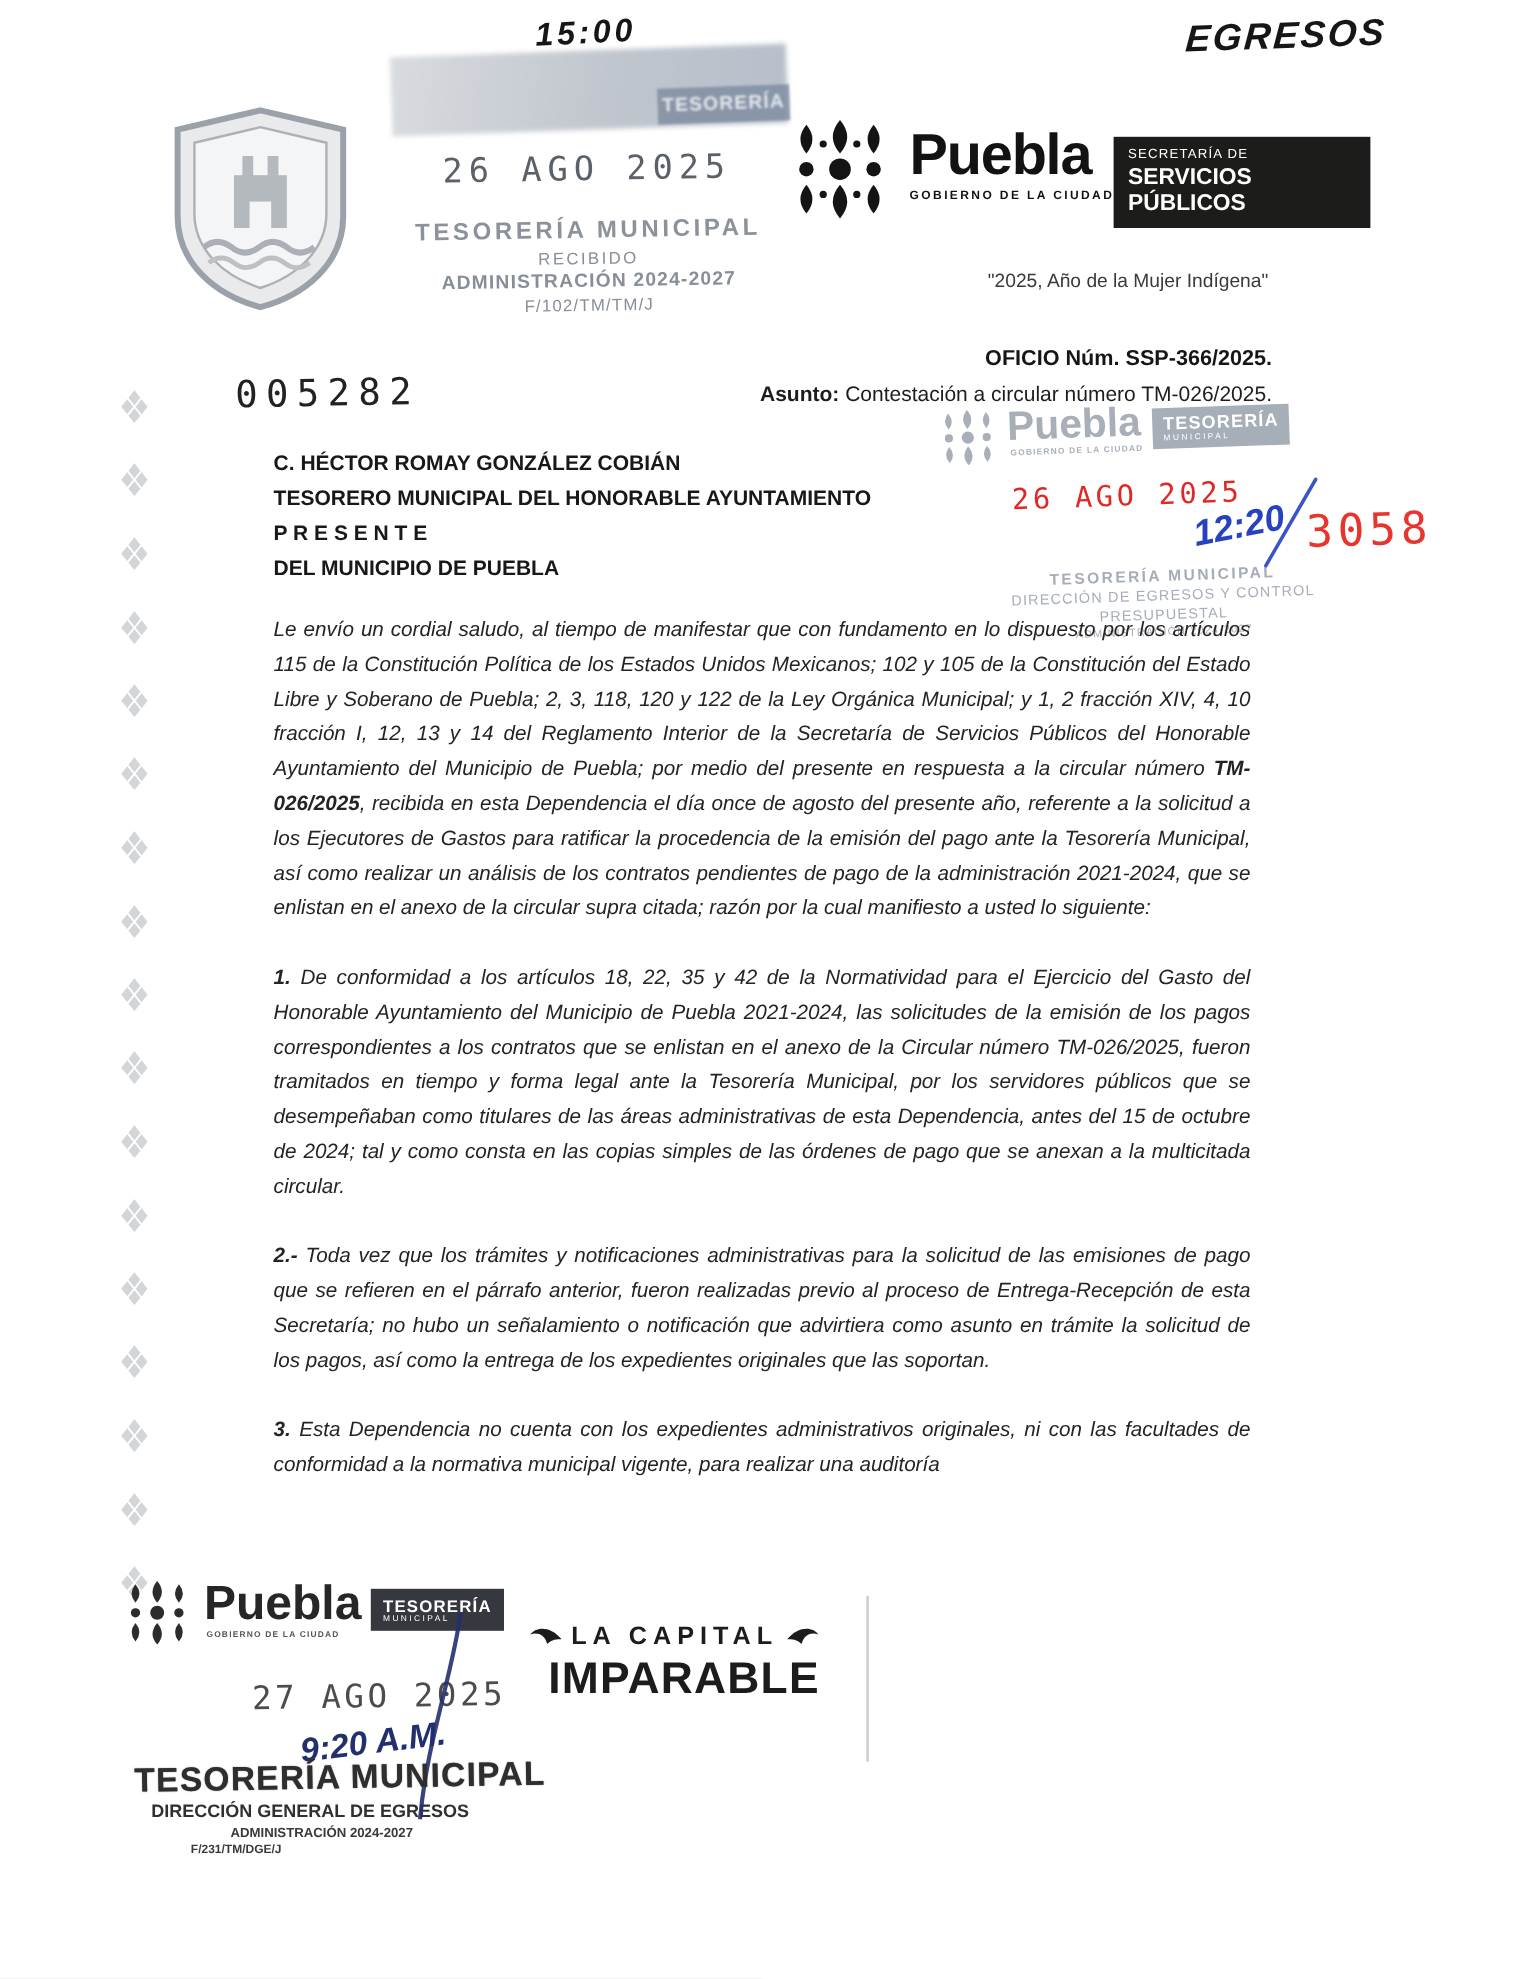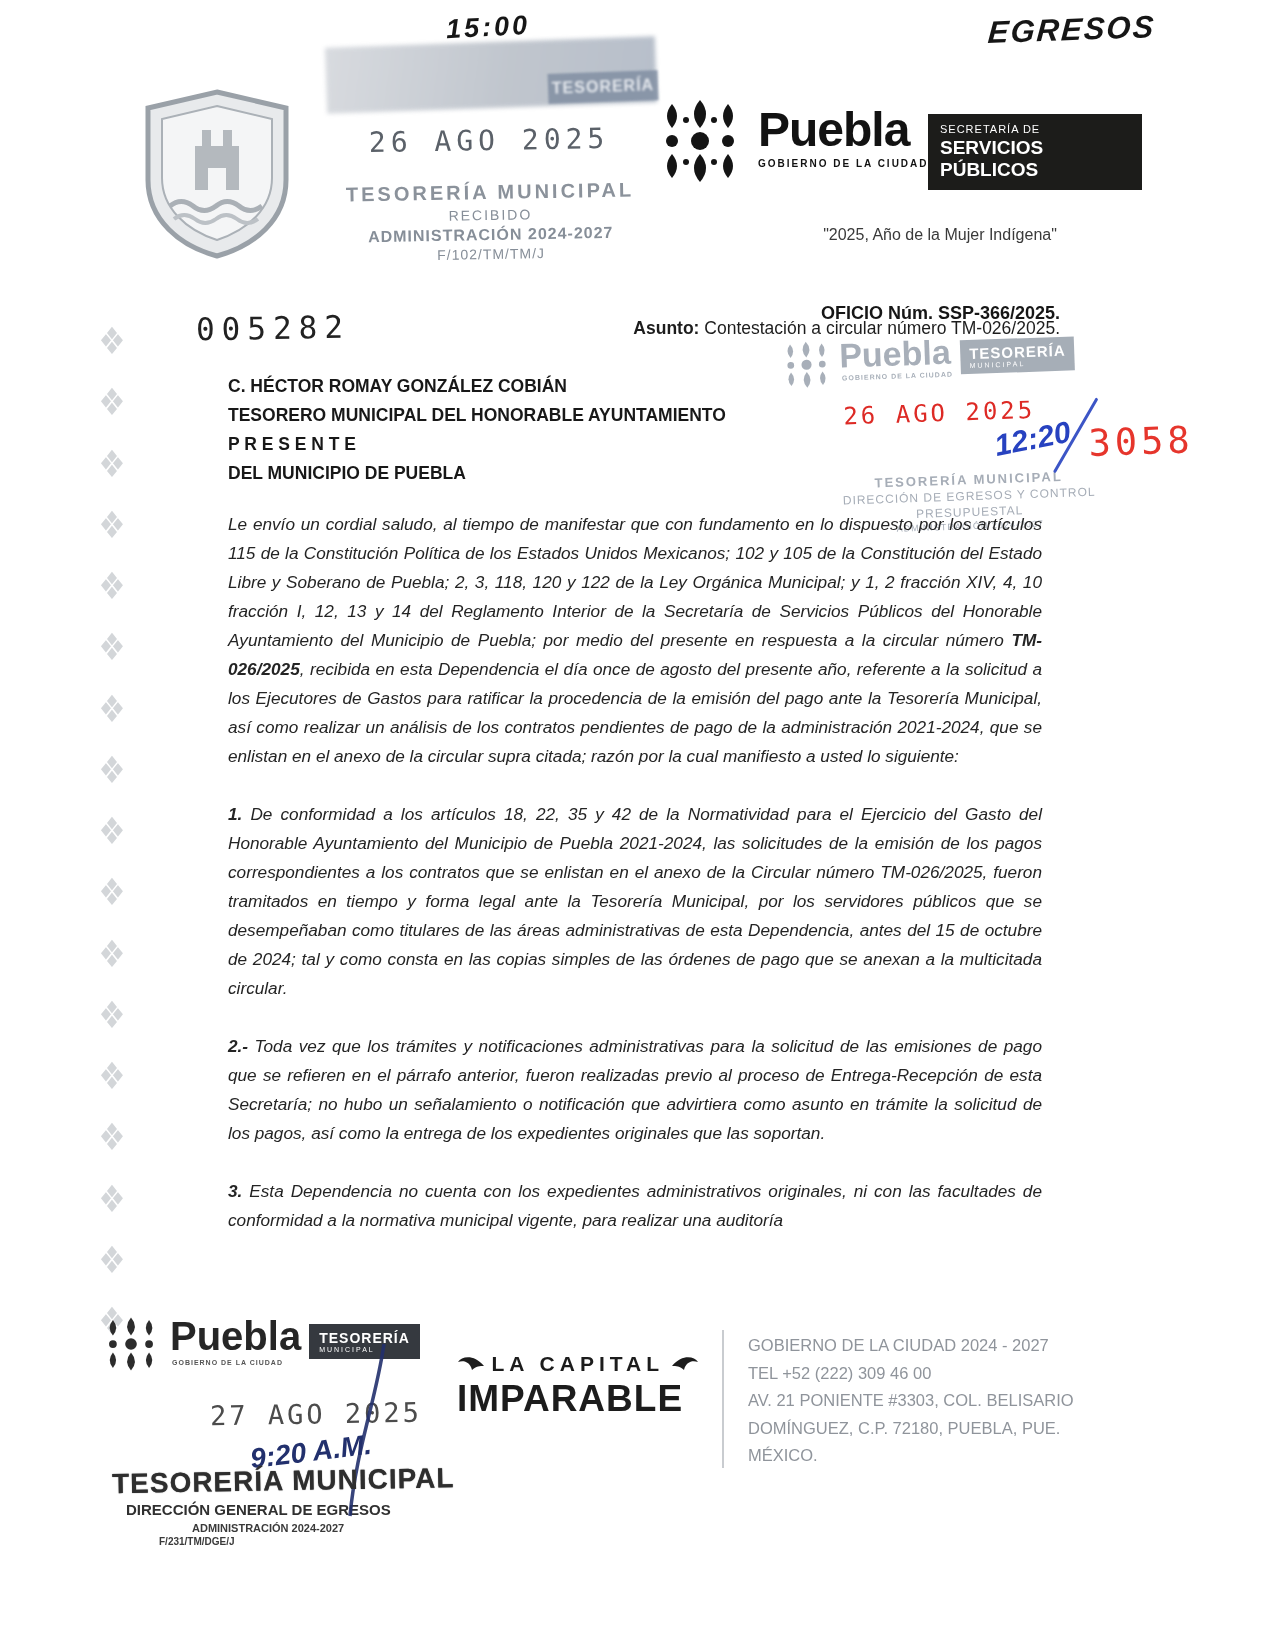--- a/index.html
+++ b/index.html
@@ -62,21 +62,21 @@
   .wordmark .gov{font-size:10px;font-weight:700;letter-spacing:2px;color:#121212;margin-top:4px;}
   .dept-box{
     left:928px;top:114px;width:190px;background:#1c1c1a;color:#ffffff;
     padding:9px 12px;
   }
   .dept-box .d1{font-size:11px;letter-spacing:1px;}
   .dept-box .d2{font-size:19px;font-weight:800;letter-spacing:0px;margin-top:2px;}
   .slogan{left:790px;top:226px;width:300px;text-align:center;font-size:16px;color:#3a3a3a;}
 
   
-  .oficio-number{left:460px;top:288px;width:600px;text-align:right;font-size:18px;font-weight:800;color:#161616;margin-top:15px;}
+  .oficio-number{left:460px;top:288px;width:600px;text-align:right;font-size:18px;font-weight:800;color:#161616;}
   .oficio-subject{left:400px;top:318px;width:660px;text-align:right;font-size:17.5px;color:#1d1d1d;}
   .oficio-subject b{font-weight:800;}
 
   .folio{
     left:196px;top:310px;font-family:"DejaVu Sans Mono",monospace;
     font-size:31px;letter-spacing:7px;color:#222;transform:rotate(-1deg);
   }
 
   
   .egresos-stamp{left:782px;top:334px;width:380px;transform:rotate(-2deg);}
@@ -136,21 +136,21 @@
     font-size:28px;font-weight:800;color:#2e2e2e;letter-spacing:1px;
     margin:36px 0 0 12px;transform:rotate(-1deg);
     text-shadow:0 0 1px #5a5a5a;
   }
   .fs-dir{font-size:15px;font-weight:800;color:#303030;margin:4px 0 0 26px;}
   .fs-admin{font-size:11px;font-weight:800;color:#3a3a3a;margin:4px 0 0 92px;}
   .fs-ref{font-size:10px;font-weight:700;color:#3a3a3a;margin:2px 0 0 59px;}
 
   
   .capital{left:440px;top:1352px;width:260px;text-align:center;color:#1c1c1c;}
-  .capital .row{display:flex;align-items:center;justify-content:flex-end;gap:6px;}
+  .capital .row{display:flex;align-items:center;justify-content:flex-start;gap:6px;}
   .capital .c1{font-size:21px;font-weight:800;letter-spacing:5px;}
   .capital .c2{font-size:37px;font-weight:900;letter-spacing:1px;margin-top:2px;}
 
   .footer-divider{left:722px;top:1330px;width:2px;height:138px;background:#c9ccd0;}
 
   
   .contact{left:748px;top:1332px;width:400px;font-size:16.5px;line-height:27.5px;color:#8f949b;}
 
   svg{display:block;}
 </style>
@@ -347,21 +347,14 @@
         <svg width="30" height="24" viewBox="0 0 30 24">
             <path d="M2 14 C12 2 24 4 28 10 C22 8 16 10 14 18 C10 14 6 14 2 14 Z" fill="#1c1c1c"></path>
           </svg>
       </span>
     </div>
     <div class="c2">IMPARABLE</div>
   </div>
 
   <div class="abs footer-divider"></div>
 
-  <div class="abs contact">
-    <div>GOBIERNO DE LA CIUDAD 2024 - 2027</div>
-    <div>TEL +52 (222) 309 46 00</div>
-    <div>AV. 21 PONIENTE #3303, COL. BELISARIO</div>
-    <div>DOMÍNGUEZ, C.P. 72180, PUEBLA, PUE.</div>
-    <div>MÉXICO.</div>
-  </div>
 
 </div>
 
 </body></html>

